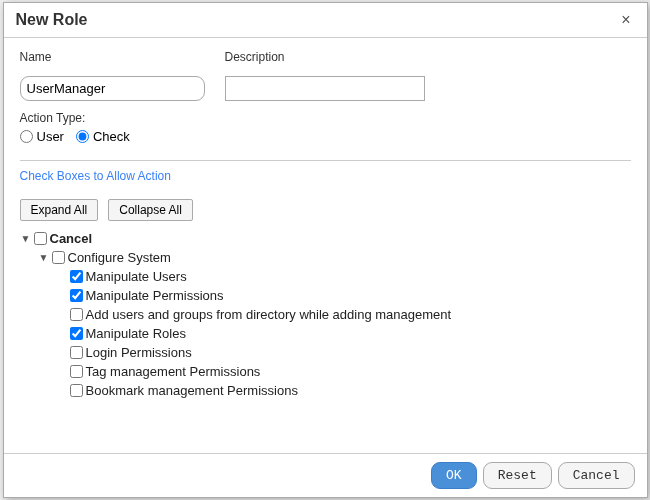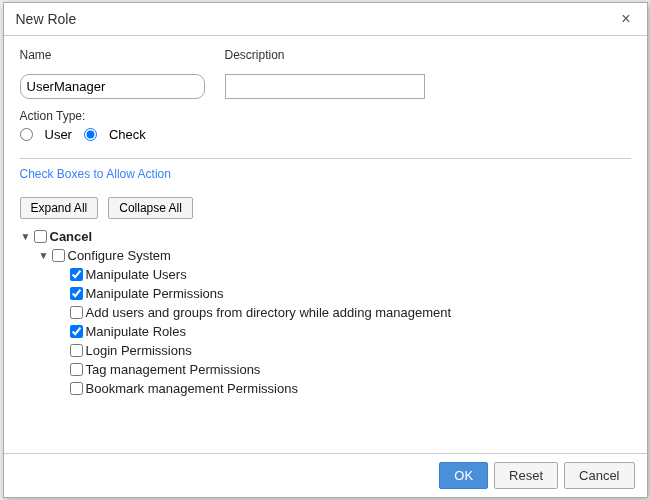--- a/index.html
+++ b/index.html
@@ -25,22 +25,22 @@
     }
     .dialog-title-bar {
       background: #fff;
       border-bottom: 1px solid #ccc;
       padding: 8px 12px;
       display: flex;
       justify-content: space-between;
       align-items: center;
     }
     .dialog-title {
-      font-size: 14px;
-      font-weight: normal;
+      font-size: 16px;
+      font-weight: bold;
       color: #333;
     }
     .close-btn {
       background: none;
       border: none;
       font-size: 16px;
       cursor: pointer;
       color: #555;
       padding: 0 4px;
       line-height: 1;
@@ -83,21 +83,21 @@
       margin-bottom: 4px;
     }
     .radio-group {
       display: flex;
       gap: 12px;
       align-items: center;
     }
     .radio-group label {
       display: flex;
       align-items: center;
-      gap: 12px;
+      gap: 4px;
       font-size: 13px;
       cursor: pointer;
     }
     .divider {
       border: none;
       border-top: 1px solid #ccc;
       margin: 8px 0;
     }
     .check-boxes-label {
       font-size: 12px;
@@ -153,21 +153,22 @@
       padding: 8px 12px;
       display: flex;
       justify-content: flex-end;
       gap: 6px;
       background: #fff;
     }
     .footer-btn {
       padding: 5px 14px;
       font-size: 13px;
       cursor: pointer;
-      border-radius: 2px;
+      border-radius: 9px;
+      font-family: Liberation Mono, monospace;
     }
     .btn-ok {
       background: #4a90d9;
       color: #fff;
       border: 1px solid #3a7fc9;
     }
     .btn-reset, .btn-cancel {
       background: #f5f5f5;
       color: #333;
       border: 1px solid #aaa;

